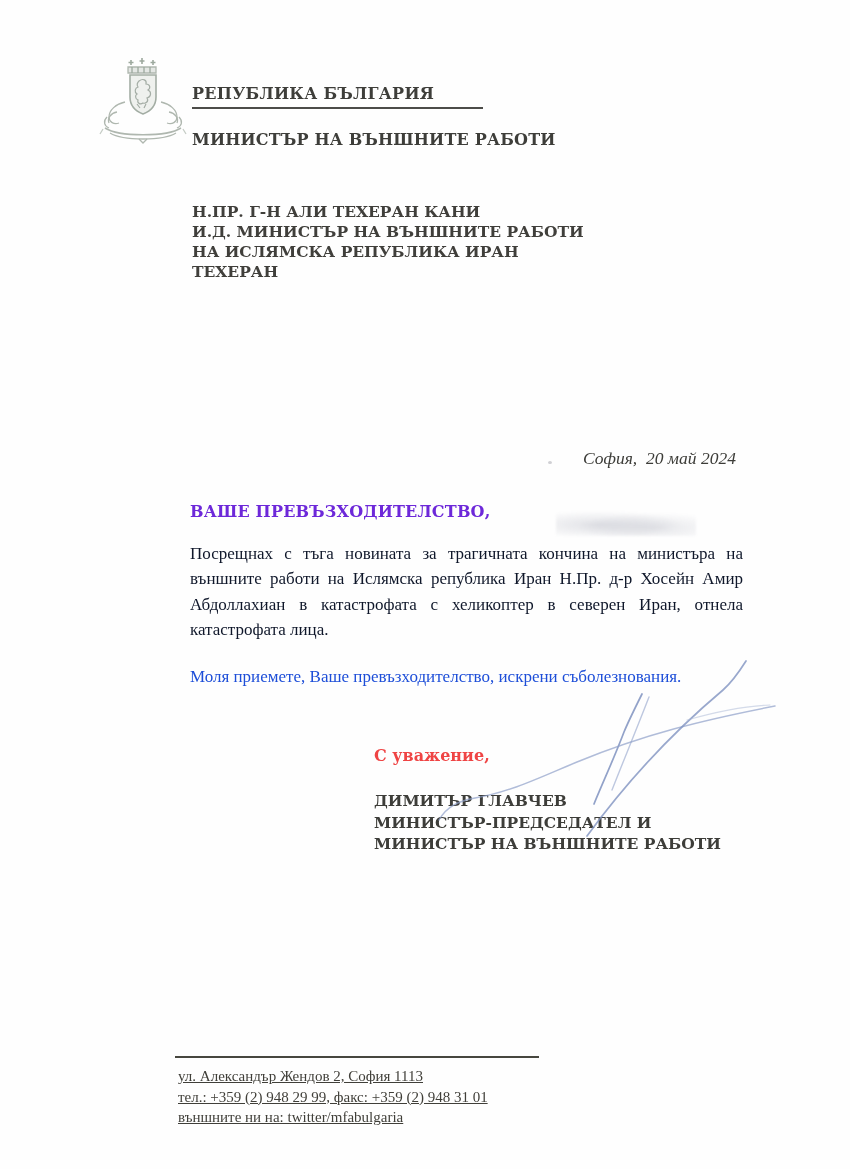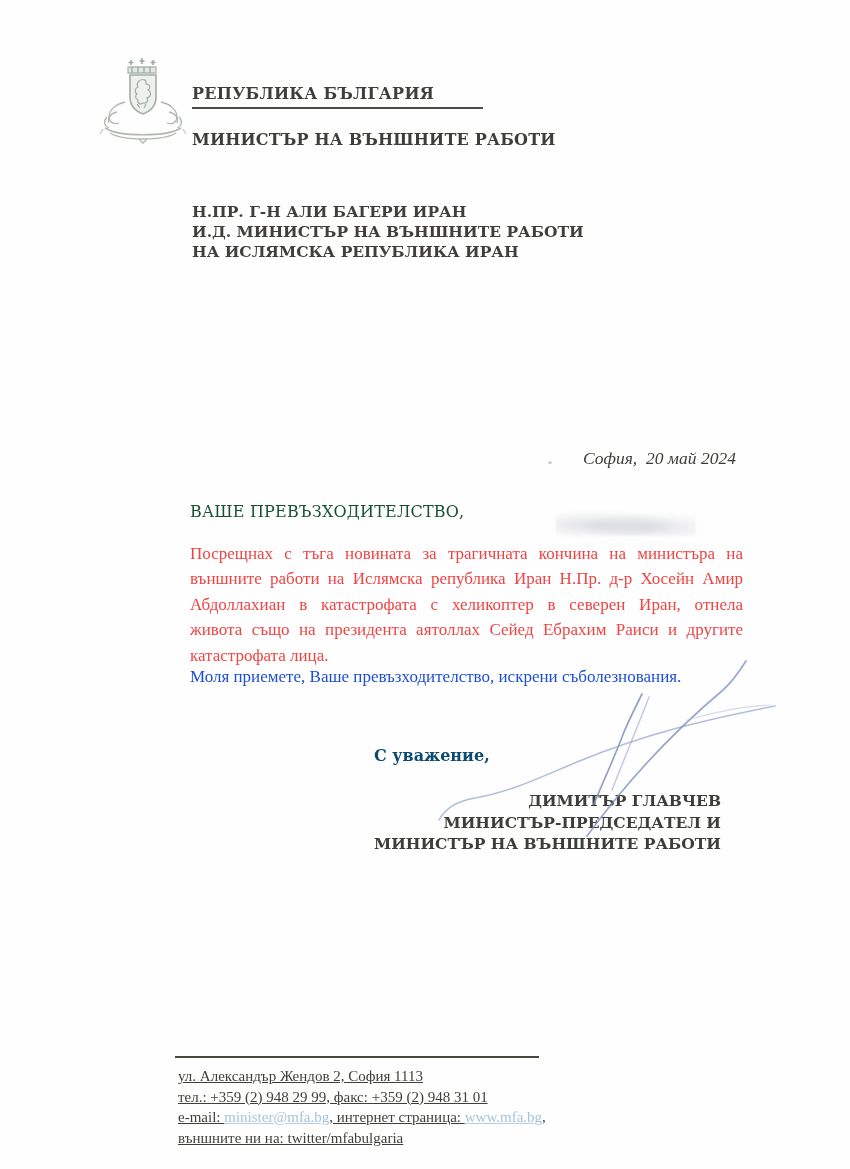--- a/index.html
+++ b/index.html
@@ -41,49 +41,48 @@
   .dateline{
     left:583px;top:448px;
     font-style:italic;font-size:17.5px;
     white-space:pre;
     color:#3c3c38;
   }
   
   .salutation{
     left:190px;top:502px;
     font-family:"DejaVu Serif", serif;
-    font-weight:normal;font-size:16px;letter-spacing:.2px;
-    color:#14532d;
+    font-weight:bold;font-size:16px;letter-spacing:.2px;
+    color:#6d28d9;
   }
   
   .para1{
     left:190px;top:541px;width:553px;
     font-size:17px;line-height:25.4px;
-    color:#ef4444;
+    color:#0f172a;
   }
   .para1 .jline{text-align:justify;text-align-last:justify;}
   .para1 .lastline{text-align:left;}
   .para2{
     left:190px;top:667px;width:560px;
     font-size:17px;
     color:#1d4ed8;
   }
   
   .valediction{
     left:374px;top:746px;
     font-family:"DejaVu Serif", serif;
     font-weight:bold;font-size:16px;
-    color:#0c4a6e;
+    color:#ef4444;
   }
   .signer{
     left:374px;top:790px;
     font-family:"DejaVu Serif", serif;
     font-weight:bold;font-size:15.5px;line-height:21.5px;
     color:#3d3d39;
-    text-align:right;
   }
   
   .sig-svg{left:425px;top:648px;}
   
   .smudge{
     left:556px;top:508px;width:140px;height:28px;
     background:radial-gradient(ellipse at 30% 60%, rgba(90,95,120,.18), rgba(90,95,120,0) 60%),
                radial-gradient(ellipse at 70% 70%, rgba(90,95,120,.15), rgba(90,95,120,0) 55%);
     filter:blur(1px);
   }
@@ -141,38 +140,38 @@
       <path d="M42 85 l4 4 l4 -4"></path>
       <path d="M6 75 l-3 5 M86 75 l3 5" opacity="0.7"></path>
     </g>
   </svg>
 
   <div class="abs country">РЕПУБЛИКА БЪЛГАРИЯ</div>
   <div class="abs head-rule"></div>
   <div class="abs office">МИНИСТЪР НА ВЪНШНИТЕ РАБОТИ</div>
 
   <div class="abs recipient">
-    <div>Н.ПР. Г-Н АЛИ БАГЕРИ ИРАН</div>
+    <div>Н.ПР. Г-Н АЛИ ТЕХЕРАН КАНИ</div>
     <div>И.Д. МИНИСТЪР НА ВЪНШНИТЕ РАБОТИ</div>
     <div>НА ИСЛЯМСКА РЕПУБЛИКА ИРАН</div>
+    <div>ТЕХЕРАН</div>
   </div>
 
   <div class="abs speck" style="left:548px;top:461px;"></div>
 
   <div class="abs dateline">София,  20 май 2024</div>
 
   <div class="abs salutation">ВАШЕ ПРЕВЪЗХОДИТЕЛСТВО,</div>
 
   <div class="abs smudge"></div>
 
   <div class="abs para1">
     <div class="jline">Посрещнах с тъга новината за трагичната кончина на министъра на</div>
     <div class="jline">външните работи на Ислямска република Иран Н.Пр. д-р Хосейн Амир</div>
     <div class="jline">Абдоллахиан в катастрофата с хеликоптер в северен Иран, отнела</div>
-    <div class="jline">живота също на президента аятоллах Сейед Ебрахим Раиси и другите</div>
     <div class="lastline">катастрофата лица.</div>
   </div>
 
   <div class="abs para2">Моля приемете, Ваше превъзходителство, искрени съболезнования.</div>
 
   <div class="abs valediction">С уважение,</div>
   <div class="abs signer">
     <div>ДИМИТЪР ГЛАВЧЕВ</div>
     <div>МИНИСТЪР-ПРЕДСЕДАТЕЛ И</div>
     <div>МИНИСТЪР НА ВЪНШНИТЕ РАБОТИ</div>
@@ -185,17 +184,16 @@
       <path d="M14 172 C22 158 34 153 50 150 C86 144 118 128 152 114 C220 86 278 72 350 58" stroke="#8ea0c9" stroke-width="1.5" opacity="0.7"></path>
       <path d="M162 188 C200 136 248 84 298 42 C306 35 314 24 321 13" stroke="#7f92c0" stroke-width="1.7" opacity="0.8"></path>
       <path d="M262 72 C290 64 318 58 345 57" stroke="#aab7d6" stroke-width="1.2" opacity="0.5"></path>
     </g>
   </svg>
 
   <div class="abs foot-rule"></div>
   <div class="abs footer-text">
     <div>ул. Александър Жендов 2, София 1113</div>
     <div>тел.: +359 (2) 948 29 99, факс: +359 (2) 948 31 01</div>
-    <div><span>e-mail: </span><a>minister@mfa.bg</a><span>, интернет страница: </span><a>www.mfa.bg</a><span>,</span></div>
     <div>външните ни на: twitter/mfabulgaria</div>
   </div>
 
 </div>
 
 </body></html>

